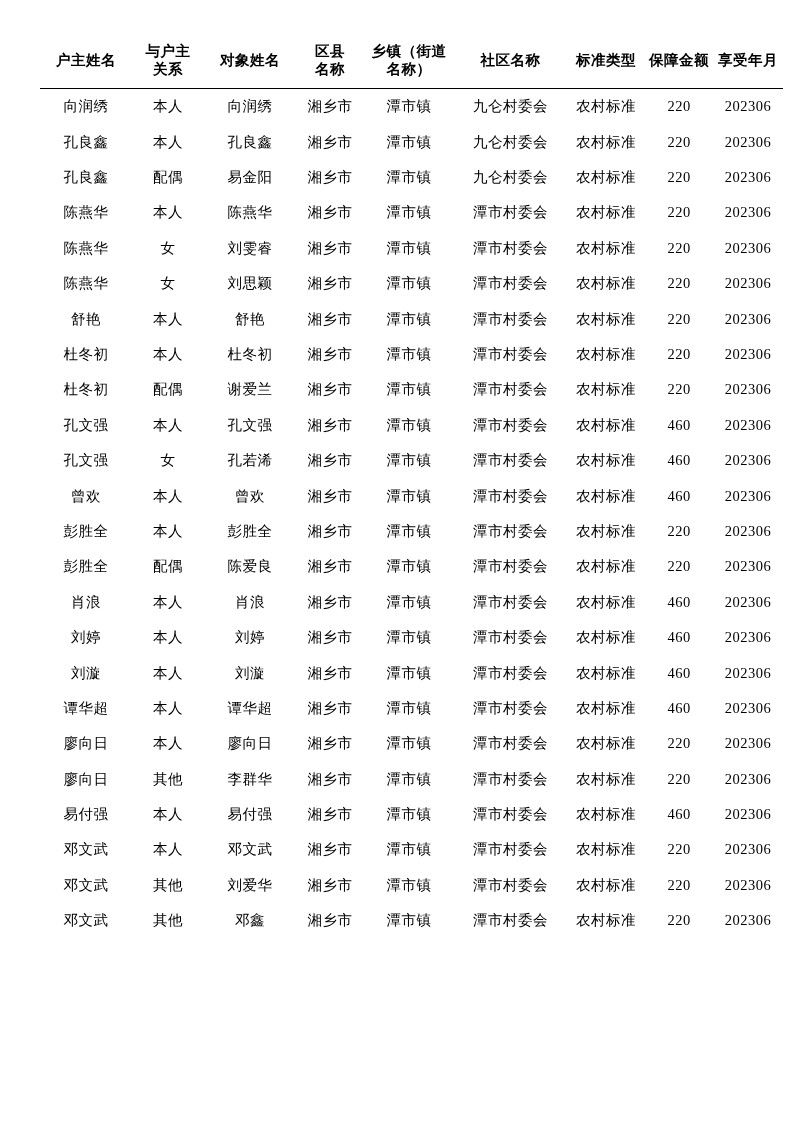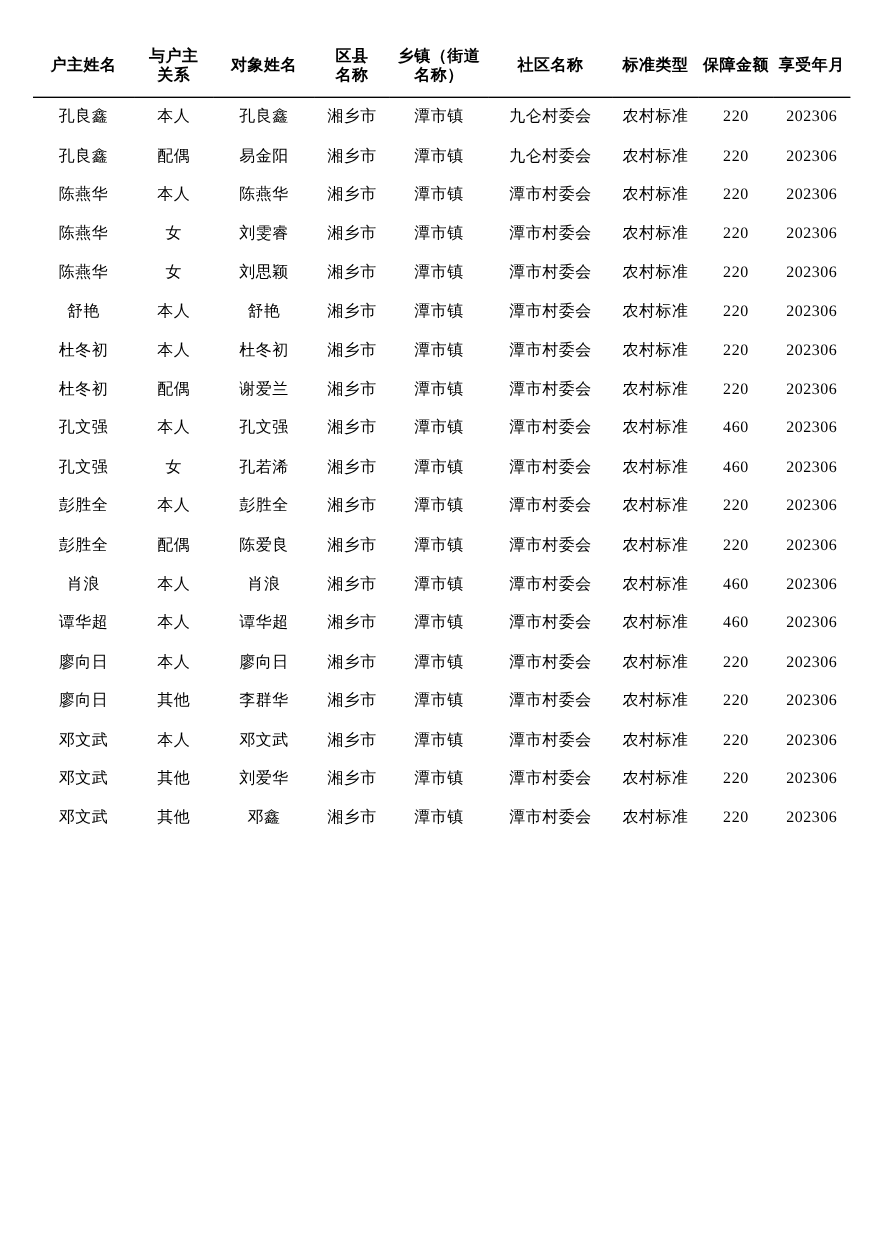--- a/index.html
+++ b/index.html
@@ -11,21 +11,21 @@
     width: 793px;
     height: 1122px;
     font-family: "Liberation Serif", "DejaVu Serif", serif;
     color: #000000;
     overflow: hidden;
   }
   .page {
     width: 793px;
     height: 1122px;
     box-sizing: border-box;
-    padding: 36px 30px 0 30px;
+    padding: 36px 30px 0 40px;
     position: relative;
   }
   table.data-table {
     width: 733px;
     border-collapse: collapse;
     table-layout: fixed;
     margin: 0 auto;
   }
   table.data-table thead th {
     font-weight: bold;
@@ -103,20 +103,31 @@
           <th>
             <span class="hdr-two-line">保障金额</span>
           </th>
           <th>
             <span class="hdr-two-line">享受年月</span>
           </th>
         </tr>
     </thead>
     <tbody id="table-body">
         <tr>
+          <td>向润绣</td>
+          <td>本人</td>
+          <td>向润绣</td>
+          <td>湘乡市</td>
+          <td>潭市镇</td>
+          <td>九仑村委会</td>
+          <td>农村标准</td>
+          <td>220</td>
+          <td>202306</td>
+        </tr>
+        <tr>
           <td>孔良鑫</td>
           <td>本人</td>
           <td>孔良鑫</td>
           <td>湘乡市</td>
           <td>潭市镇</td>
           <td>九仑村委会</td>
           <td>农村标准</td>
           <td>220</td>
           <td>202306</td>
         </tr>
@@ -213,20 +224,31 @@
           <td>女</td>
           <td>孔若浠</td>
           <td>湘乡市</td>
           <td>潭市镇</td>
           <td>潭市村委会</td>
           <td>农村标准</td>
           <td>460</td>
           <td>202306</td>
         </tr>
         <tr>
+          <td>曾欢</td>
+          <td>本人</td>
+          <td>曾欢</td>
+          <td>湘乡市</td>
+          <td>潭市镇</td>
+          <td>潭市村委会</td>
+          <td>农村标准</td>
+          <td>460</td>
+          <td>202306</td>
+        </tr>
+        <tr>
           <td>彭胜全</td>
           <td>本人</td>
           <td>彭胜全</td>
           <td>湘乡市</td>
           <td>潭市镇</td>
           <td>潭市村委会</td>
           <td>农村标准</td>
           <td>220</td>
           <td>202306</td>
         </tr>
@@ -246,20 +268,42 @@
           <td>本人</td>
           <td>肖浪</td>
           <td>湘乡市</td>
           <td>潭市镇</td>
           <td>潭市村委会</td>
           <td>农村标准</td>
           <td>460</td>
           <td>202306</td>
         </tr>
         <tr>
+          <td>刘婷</td>
+          <td>本人</td>
+          <td>刘婷</td>
+          <td>湘乡市</td>
+          <td>潭市镇</td>
+          <td>潭市村委会</td>
+          <td>农村标准</td>
+          <td>460</td>
+          <td>202306</td>
+        </tr>
+        <tr>
+          <td>刘漩</td>
+          <td>本人</td>
+          <td>刘漩</td>
+          <td>湘乡市</td>
+          <td>潭市镇</td>
+          <td>潭市村委会</td>
+          <td>农村标准</td>
+          <td>460</td>
+          <td>202306</td>
+        </tr>
+        <tr>
           <td>谭华超</td>
           <td>本人</td>
           <td>谭华超</td>
           <td>湘乡市</td>
           <td>潭市镇</td>
           <td>潭市村委会</td>
           <td>农村标准</td>
           <td>460</td>
           <td>202306</td>
         </tr>
@@ -276,20 +320,31 @@
         </tr>
         <tr>
           <td>廖向日</td>
           <td>其他</td>
           <td>李群华</td>
           <td>湘乡市</td>
           <td>潭市镇</td>
           <td>潭市村委会</td>
           <td>农村标准</td>
           <td>220</td>
+          <td>202306</td>
+        </tr>
+        <tr>
+          <td>易付强</td>
+          <td>本人</td>
+          <td>易付强</td>
+          <td>湘乡市</td>
+          <td>潭市镇</td>
+          <td>潭市村委会</td>
+          <td>农村标准</td>
+          <td>460</td>
           <td>202306</td>
         </tr>
         <tr>
           <td>邓文武</td>
           <td>本人</td>
           <td>邓文武</td>
           <td>湘乡市</td>
           <td>潭市镇</td>
           <td>潭市村委会</td>
           <td>农村标准</td>

